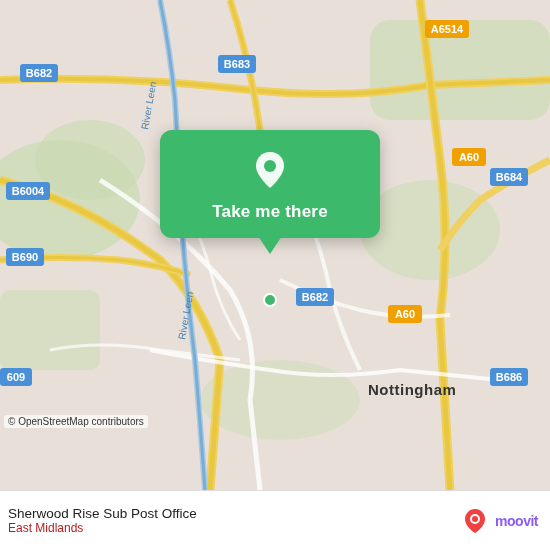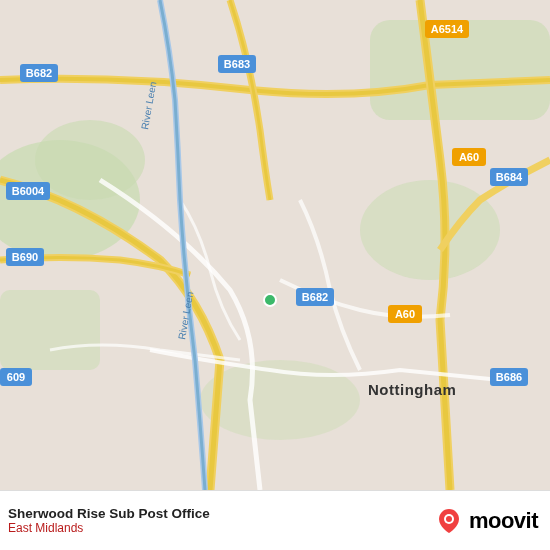--- a/index.html
+++ b/index.html
@@ -77,21 +77,21 @@
     }
 
     .footer-left {
       display: flex;
       flex-direction: column;
       justify-content: center;
     }
 
     .footer-location {
       font-size: 13.5px;
-      font-weight: 700;
+      font-weight: 400;
       color: #222;
       text-align: right;
     }
 
     .footer-region {
       font-size: 12px;
       color: #b91c1c;
     }
 
     .moovit-logo {
@@ -99,23 +99,23 @@
       align-items: center;
       gap: 6px;
     }
 
     .moovit-pin {
       width: 28px;
       height: 28px;
     }
 
     .moovit-text {
-      font-size: 22px;
+      font-size: 14px;
       font-weight: 700;
-      color: #000000;
+      color: #8b5cf6;
       letter-spacing: -0.5px;
     }
 
     .osm-credit {
       position: absolute;
       bottom: 62px;
       left: 4px;
       font-size: 10px;
       color: #333;
       background: rgba(255,255,255,0.7);
@@ -201,21 +201,31 @@
     <text x="16" y="381" text-anchor="middle" font-size="11" font-weight="bold" fill="white">609</text>
 
     <text x="148" y="130" font-size="10" fill="#4a80b0" transform="rotate(-80, 148, 130)">River Leen</text>
     <text x="185" y="340" font-size="10" fill="#4a80b0" transform="rotate(-80, 185, 340)">River Leen</text>
 
     <text x="368" y="395" font-size="15" font-weight="bold" fill="#333" letter-spacing="0.5">Nottingham</text>
 
     <circle cx="270" cy="300" r="6" fill="#3cb96a" stroke="white" stroke-width="2"></circle>
   </svg>
 
-
+  <div class="popup-card">
+
+    <svg class="pin-icon" viewBox="0 0 44 44" xmlns="http://www.w3.org/2000/svg">
+      <circle cx="22" cy="18" r="14" fill="white" opacity="0.25"></circle>
+      <path d="M22 4 C14 4 8 10 8 18 C8 28 22 40 22 40 C22 40 36 28 36 18 C36 10 30 4 22 4Z" fill="white" opacity="0.9"></path>
+      <circle cx="22" cy="18" r="6" fill="#3cb96a"></circle>
+    </svg>
+    <button class="take-me-there-btn">Take me there</button>
+  </div>
+
+  <div class="osm-credit">© OpenStreetMap contributors</div>
 </div>
 
 <div id="footer">
   <div class="footer-left">
     <span class="footer-location">Sherwood Rise Sub Post Office</span>
     <span class="footer-region">East Midlands</span>
   </div>
   <div class="moovit-logo">
     <svg class="moovit-pin" viewBox="0 0 28 28" xmlns="http://www.w3.org/2000/svg">
       <path d="M14 2 C8 2 4 7 4 12 C4 20 14 26 14 26 C14 26 24 20 24 12 C24 7 20 2 14 2Z" fill="#f04040"></path>

